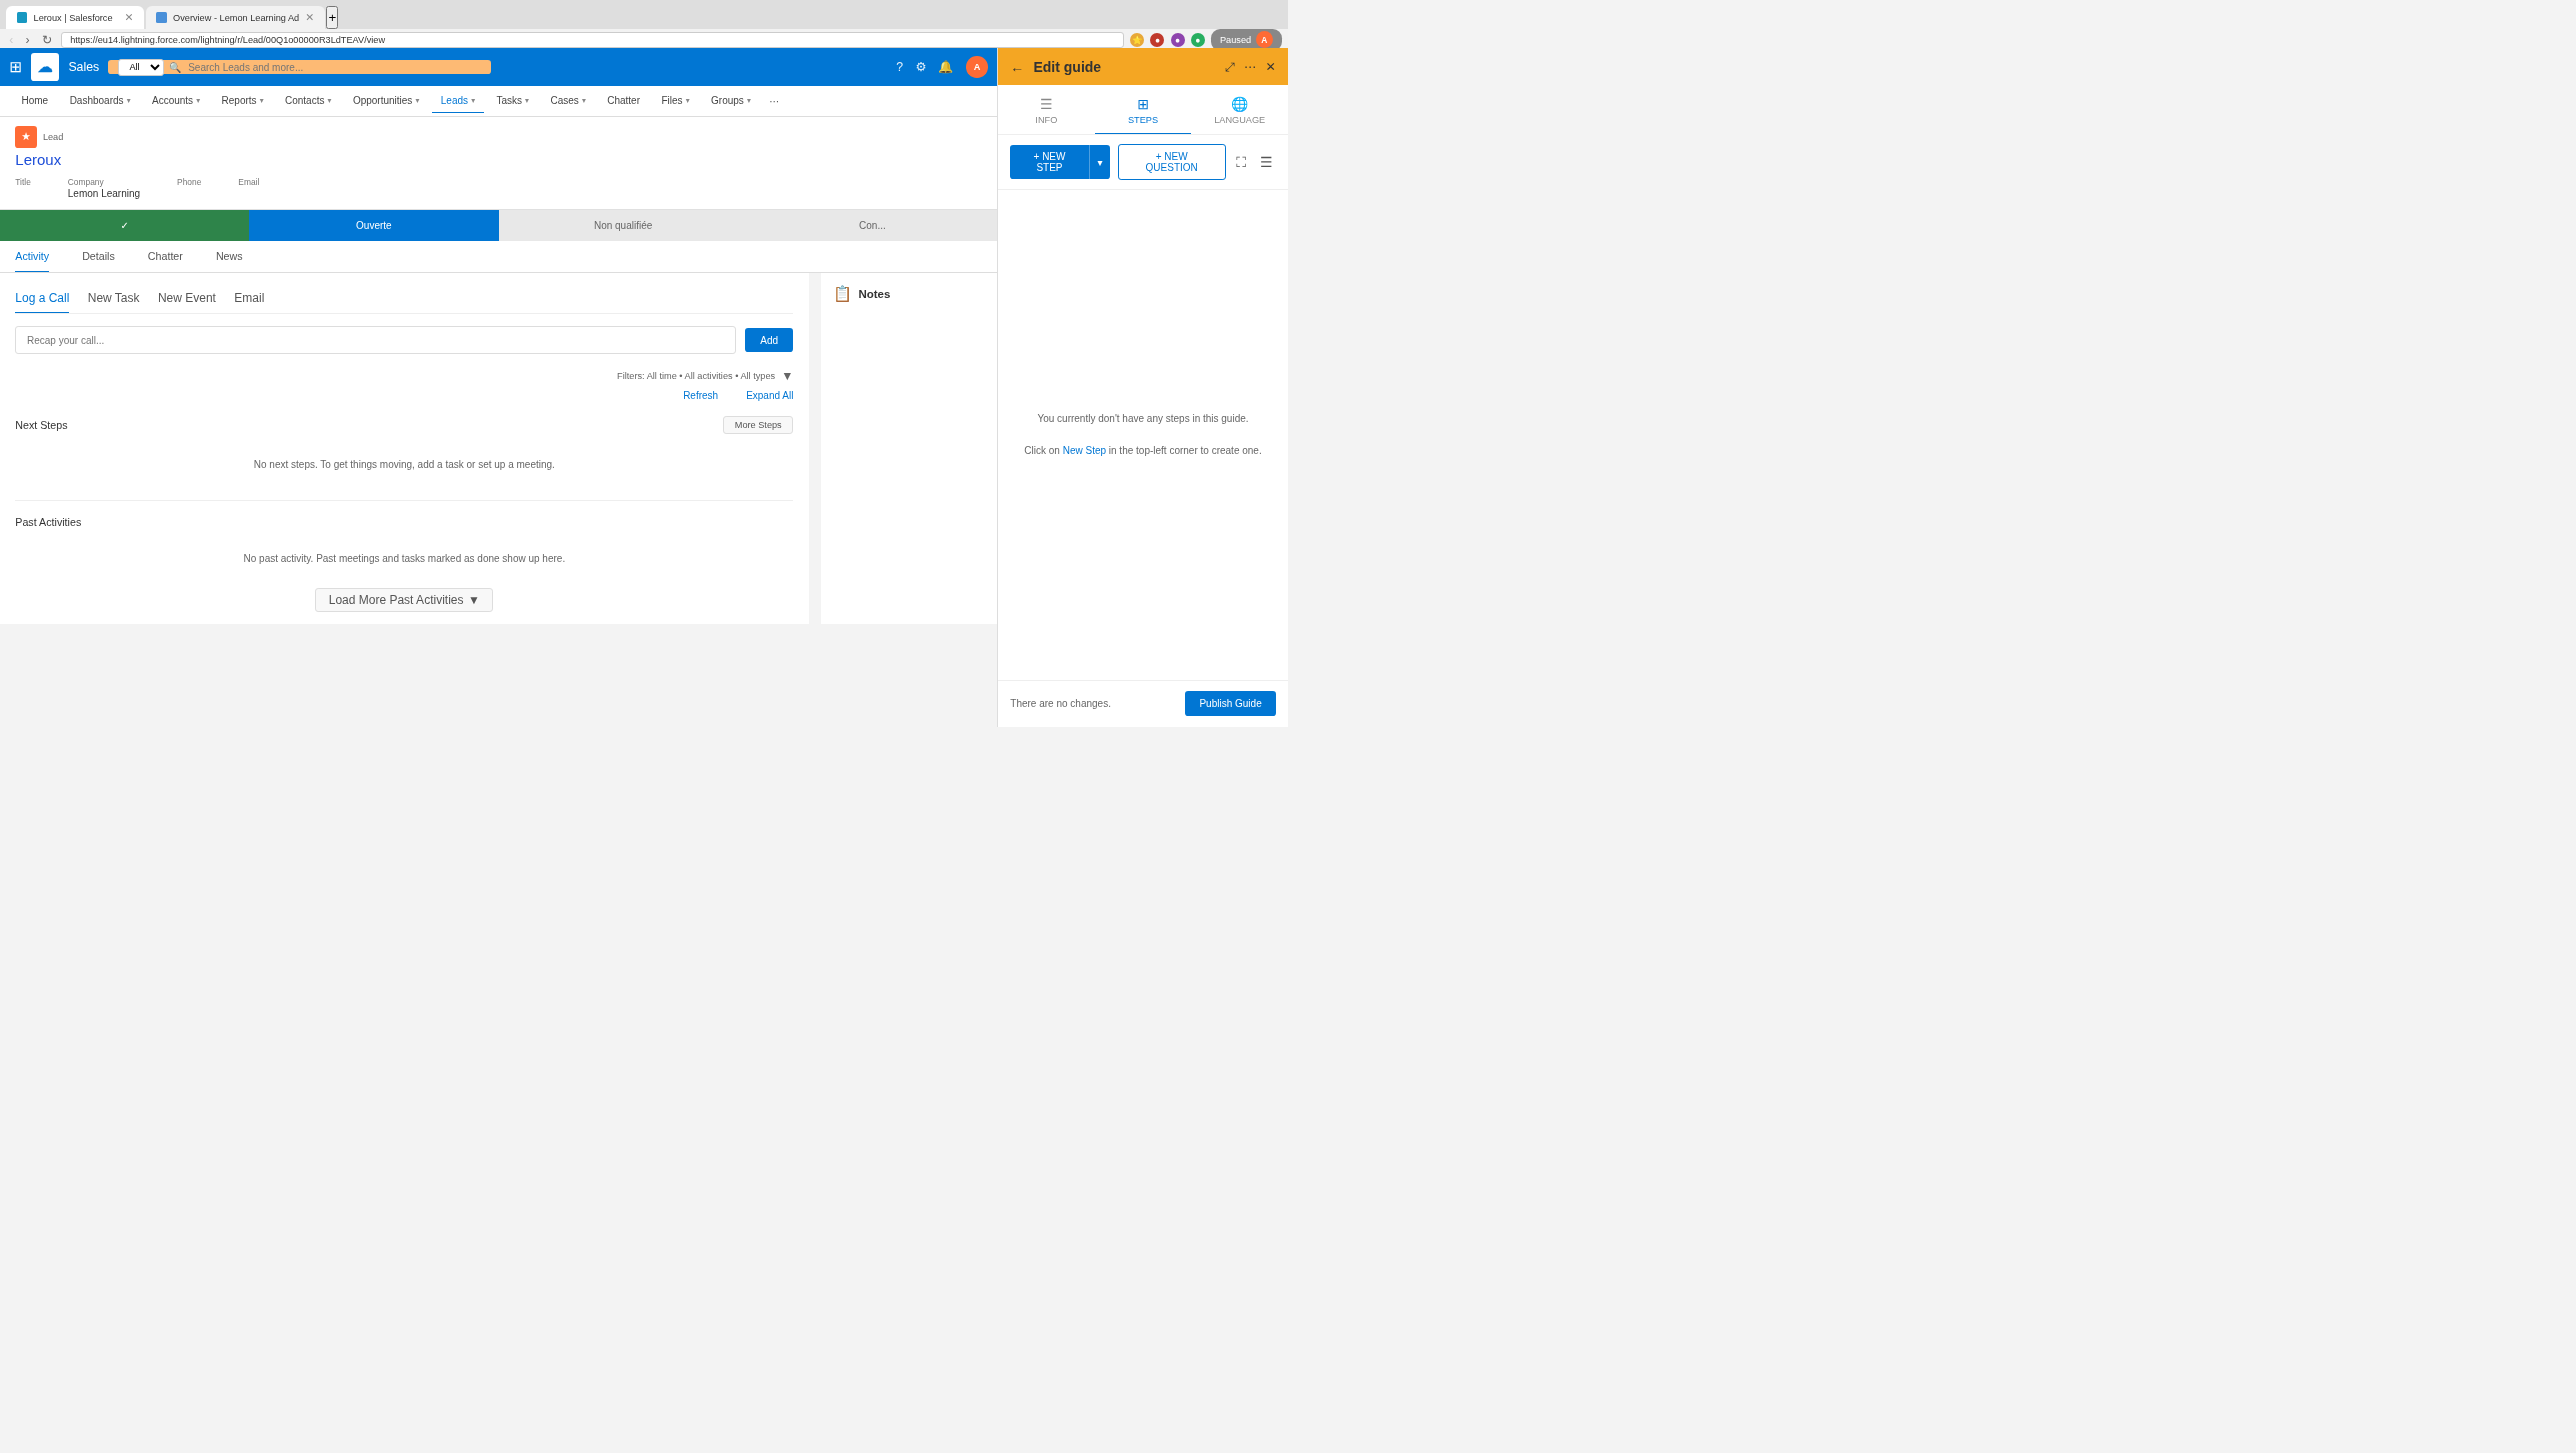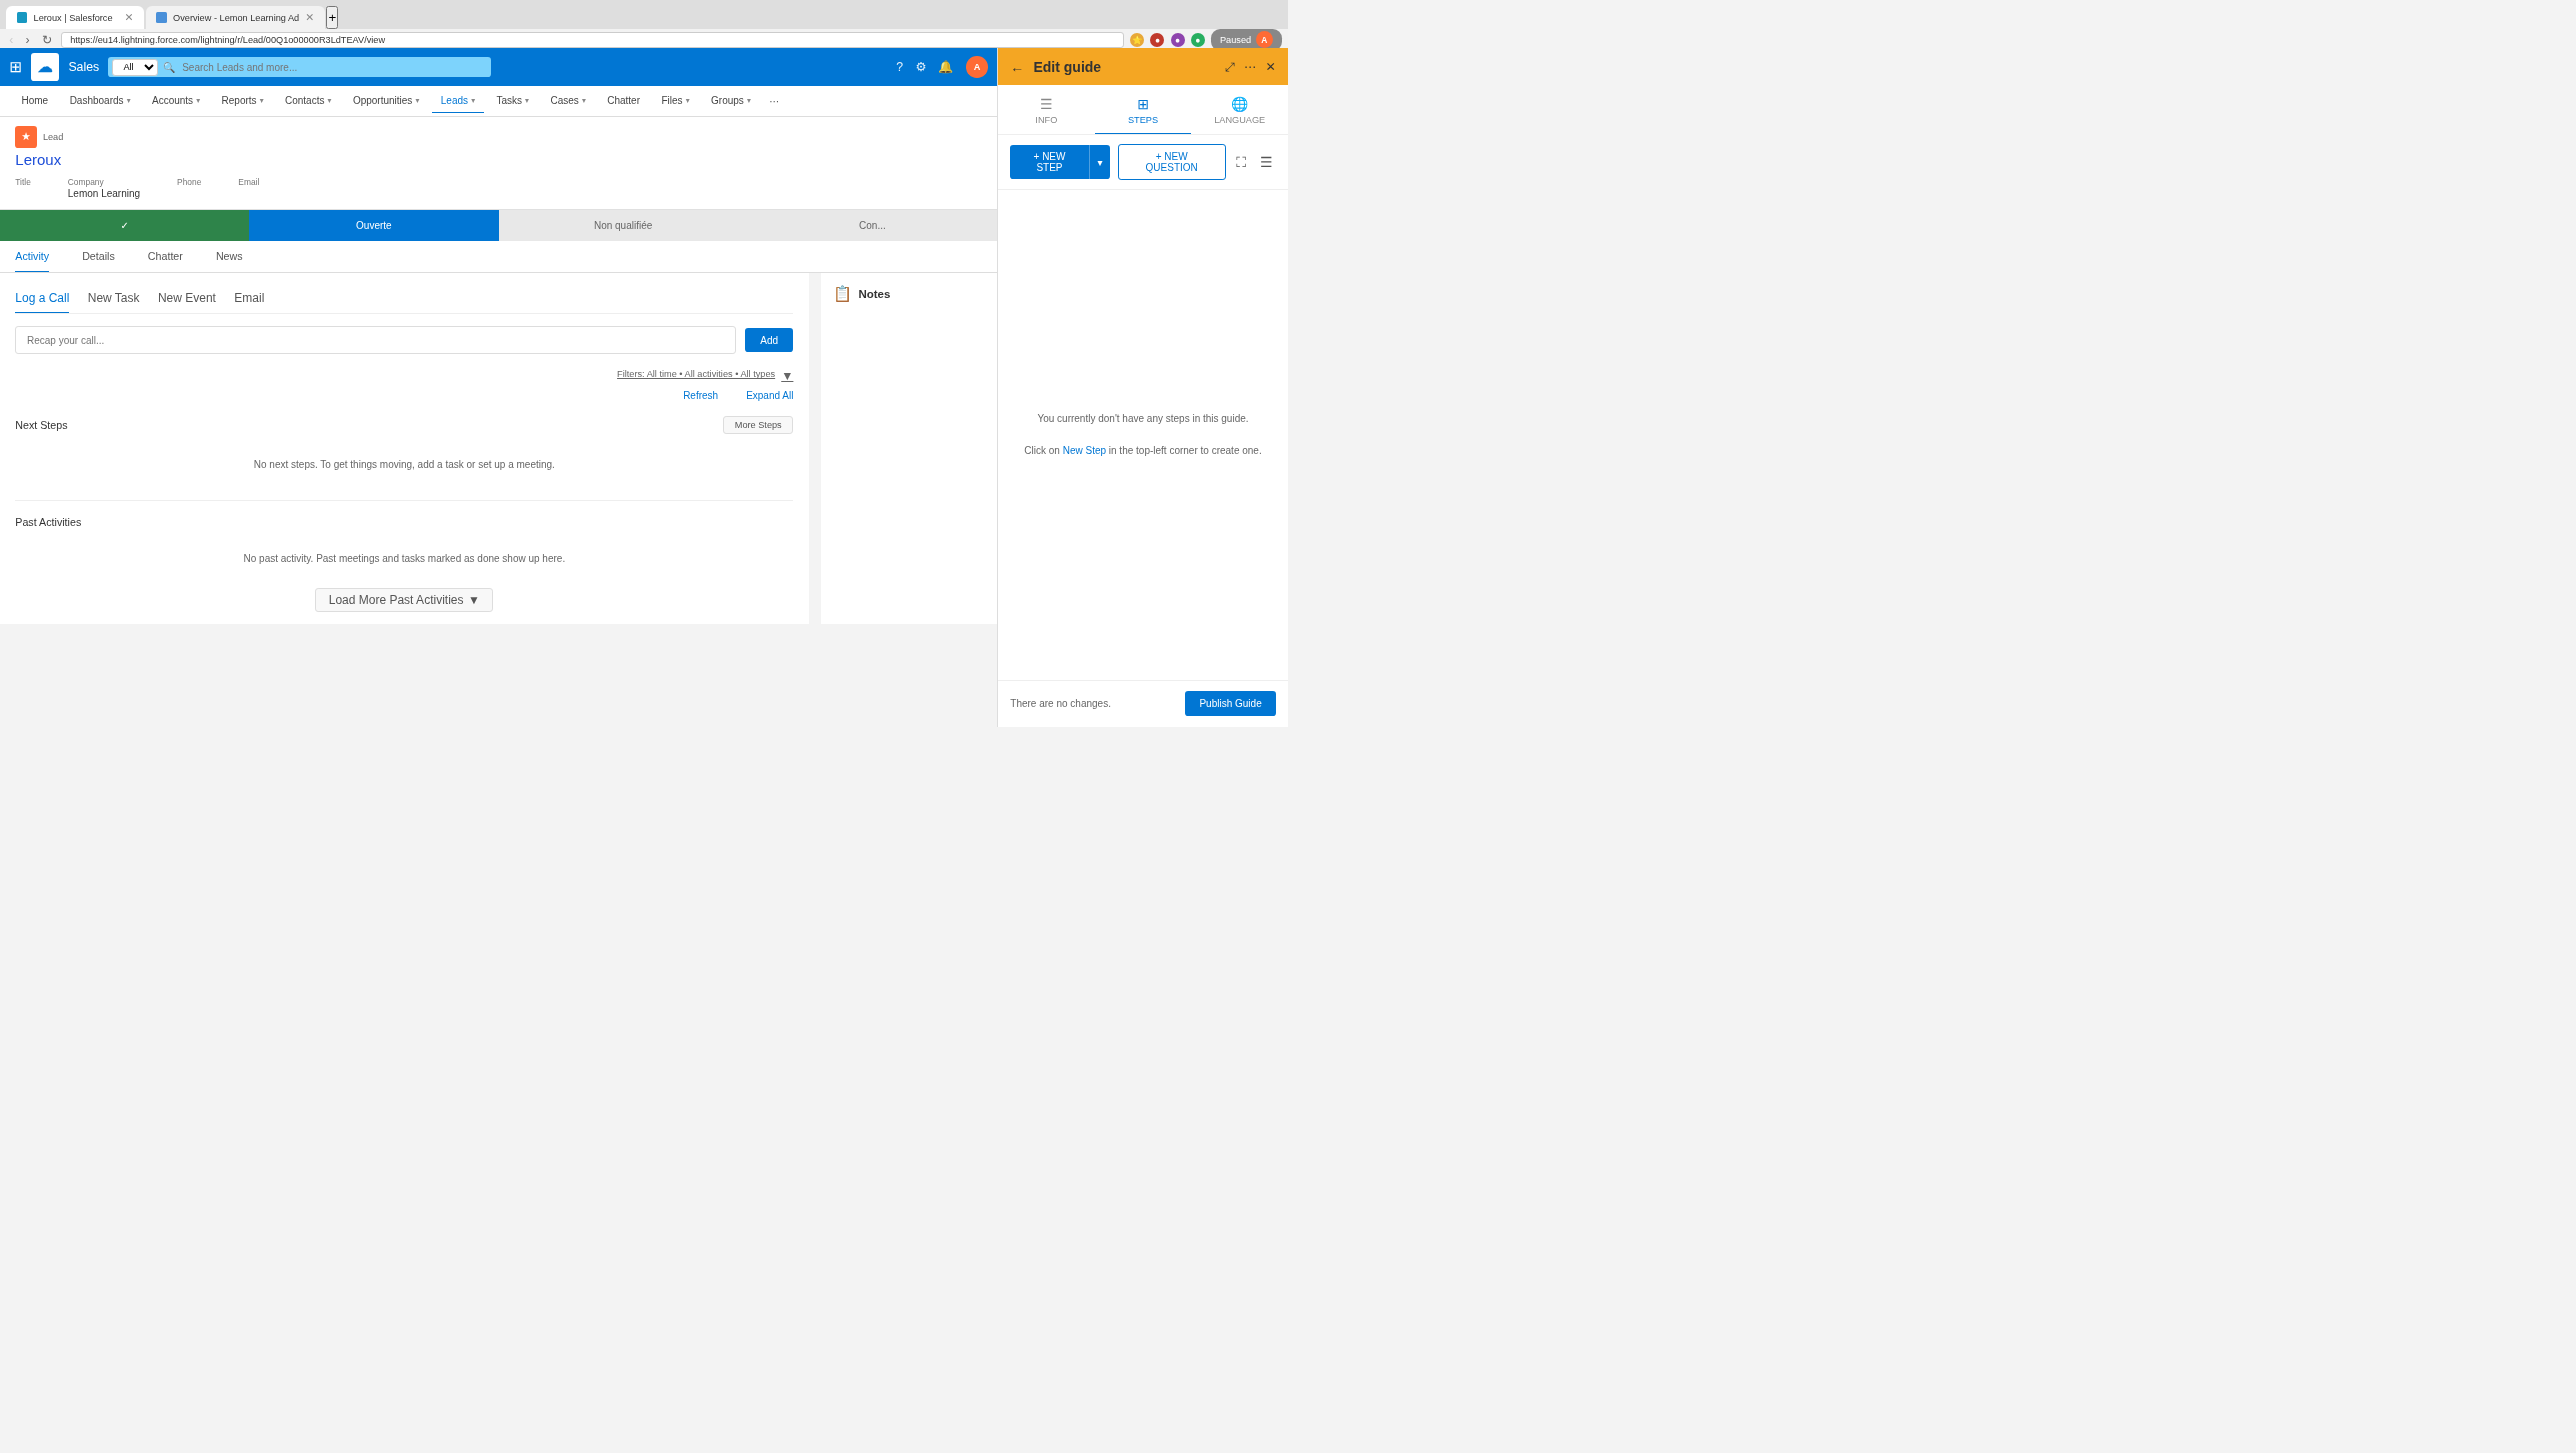--- a/index.html
+++ b/index.html
@@ -22,21 +22,21 @@
     
     .app-wrapper { display: flex; height: calc(727px - 48px); }
     .salesforce-main { flex: 1; display: flex; flex-direction: column; overflow: hidden; }
 
     
     .sf-header { background: #0176d3; height: 38px; display: flex; align-items: center; padding: 0 9.2px; gap: 9.2px; }
     .sf-logo { width: 28px; height: 28px; background: #fff; border-radius: 3.1px; display: flex; align-items: center; justify-content: center; }
     .sf-logo-cloud { color: #0176d3; font-size: 15.3px; font-weight: bold; }
     .sf-app-grid { color: #fff; font-size: 15.3px; cursor: pointer; }
     .sf-app-name { color: #fff; font-size: 12.3px; font-weight: 500; }
-    .sf-search-bar { flex: 1; max-width: 383px; background: #7dd3fc; border-radius: 3.1px; display: flex; align-items: center; padding: 0 4px; height: 20px; gap: 6.1px; }
+    .sf-search-bar { flex: 1; max-width: 383px; background: #fdba74; border-radius: 3.1px; display: flex; align-items: center; padding: 0 10px; height: 14px; gap: 6.1px; }
     .sf-search-bar input { border: none; outline: none; font-size: 10px; color: #444; width: 100%; }
     .sf-header-right { display: flex; align-items: center; gap: 12.3px; margin-left: auto; color: #fff; font-size: 10px; }
     .sf-header-icon { color: rgba(255,255,255,0.9); font-size: 12.3px; cursor: pointer; }
     .sf-header-avatar { width: 21.5px; height: 21.5px; border-radius: 50%; background: #ff6b35; display: flex; align-items: center; justify-content: center; color: #fff; font-size: 9.2px; font-weight: bold; }
 
     
     .sf-nav { background: #fff; border-bottom: 0.8px solid #ddd; height: 31px; display: flex; align-items: center; padding: 0 12.3px; gap: 3.1px; }
     .sf-nav-item { padding: 6.1px 9.2px; font-size: 10px; color: #444; cursor: pointer; border-bottom: 1.5px solid transparent; display: flex; align-items: center; gap: 3.1px; white-space: nowrap; }
     .sf-nav-item.active { color: #0176d3; border-bottom-color: #0176d3; font-weight: 500; }
     .sf-nav-item .chevron { font-size: 7.7px; color: #888; }
@@ -70,21 +70,21 @@
     .right-panel { width: 176px; background: #fff; margin-left: 12.3px; }
 
     
     .activity-panel { padding: 12.3px 15.3px; }
     .activity-sub-tabs { display: flex; gap: 18.4px; border-bottom: 0.8px solid #eee; margin-bottom: 12.3px; }
     .activity-sub-tab { padding: 6.1px 0; font-size: 12px; color: #555; cursor: pointer; border-bottom: 1.5px solid transparent; }
     .activity-sub-tab.active { color: #0176d3; border-bottom-color: #0176d3; font-weight: 500; }
     .recap-box { display: flex; gap: 9.2px; align-items: center; margin-bottom: 15.3px; }
     .recap-input { flex: 1; border: 0.8px solid #ddd; border-radius: 3.1px; padding: 7.7px 10.7px; font-size: 10px; color: #888; }
     .add-btn { background: #0176d3; color: #fff; border: none; border-radius: 3.1px; padding: 6.1px 15.3px; font-size: 10px; cursor: pointer; }
-    .filter-row { display: flex; justify-content: flex-end; align-items: flex-start; gap: 6.1px; margin-bottom: 6.1px; font-size: 9.2px; color: #666; text-decoration: underline; }
+    .filter-row { display: flex; justify-content: flex-end; align-items: center; gap: 6.1px; margin-bottom: 6.1px; font-size: 9.2px; color: #666; }
     .filter-icon { font-size: 12.3px; color: #666; cursor: pointer; }
     .refresh-expand { display: flex; justify-content: flex-end; gap: 28px; font-size: 10px; color: #0176d3; cursor: pointer; margin-bottom: 15.3px; }
     .section-title { font-size: 10.7px; font-weight: 500; color: #333; margin-bottom: 9.2px; display: flex; align-items: center; justify-content: space-between; }
     .more-steps-btn { border: 0.8px solid #ddd; background: #f8f8f8; padding: 3.1px 10.7px; border-radius: 3.1px; font-size: 9.2px; color: #555; cursor: pointer; }
     .empty-msg { font-size: 10px; color: #666; text-align: center; padding: 15.3px 0; }
     .section-divider { border: none; border-top: 0.8px solid #eee; margin: 15.3px 0; }
     .load-more-btn { border: 0.8px solid #ddd; background: #f8f8f8; padding: 3.8px 12.3px; border-radius: 3.1px; font-size: 12px; color: #555; cursor: pointer; display: flex; align-items: center; gap: 4.6px; }
     .load-more-area { display: flex; justify-content: center; margin-top: 9.2px; }
 
     

